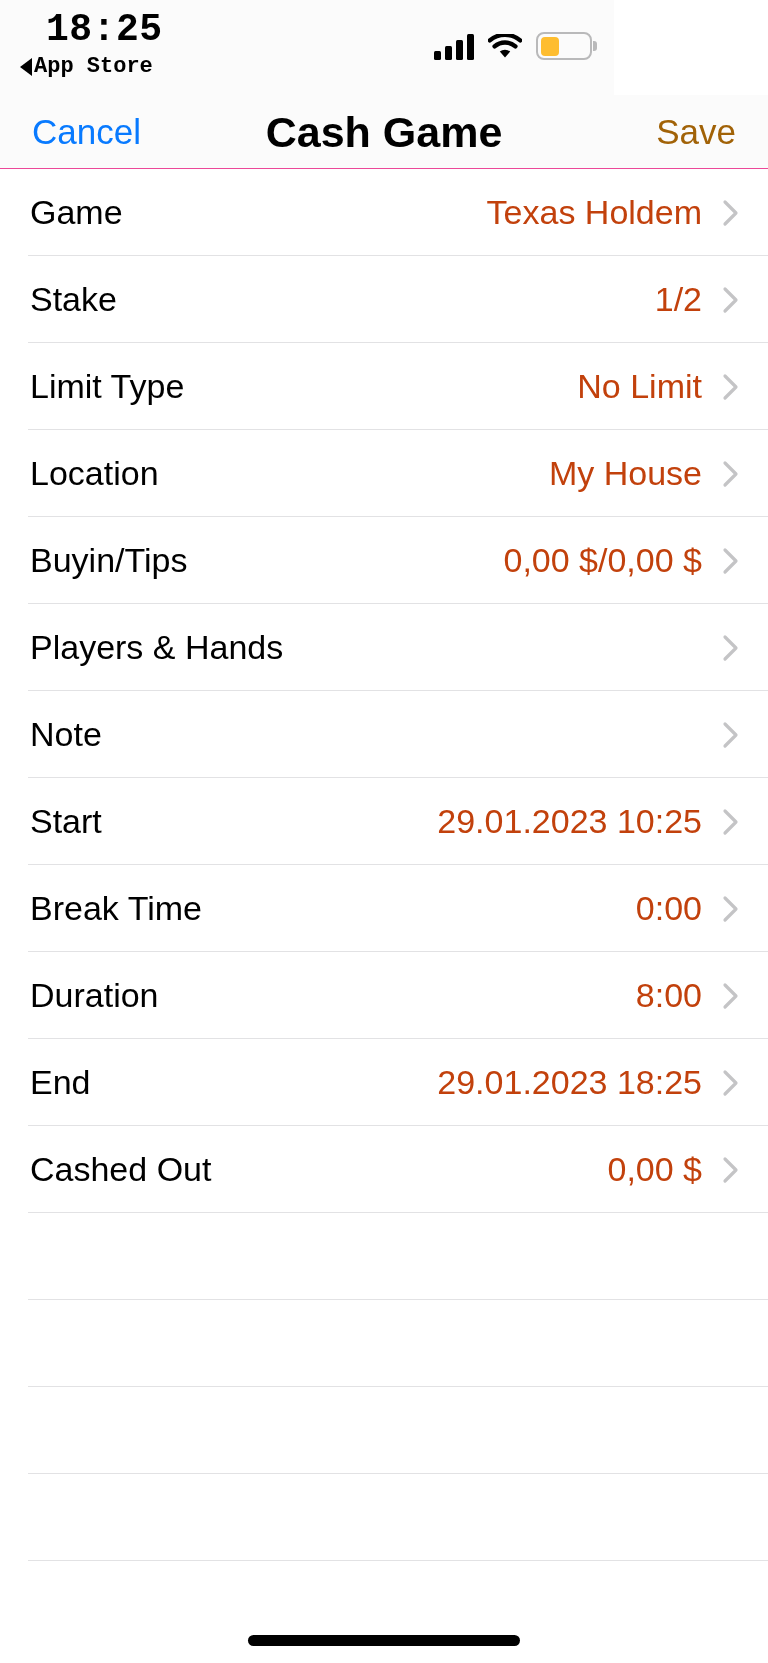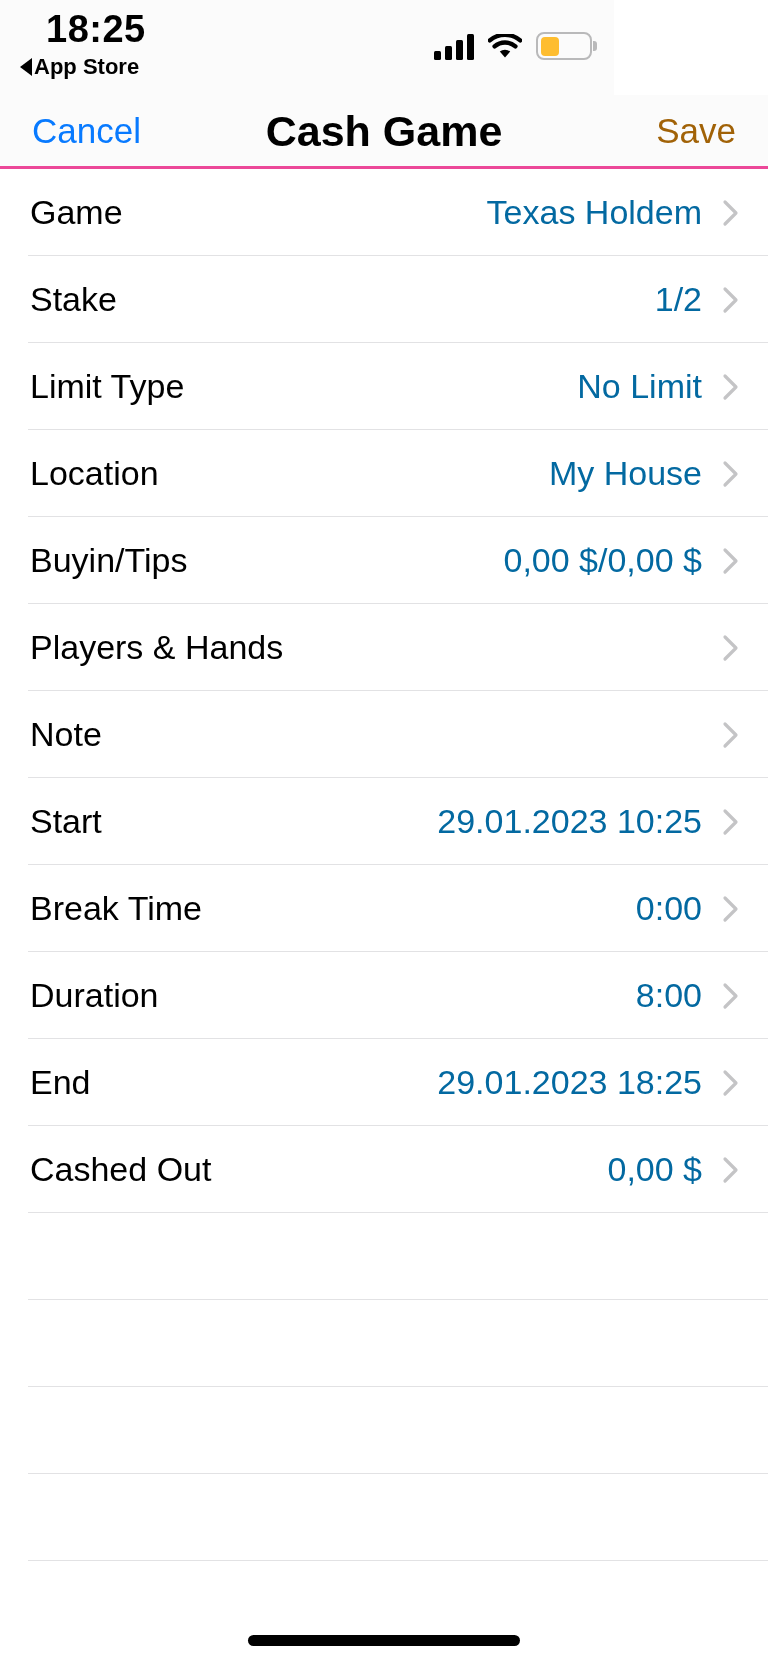--- a/index.html
+++ b/index.html
@@ -9,20 +9,21 @@
     font-family:"Liberation Sans", sans-serif;
     -webkit-font-smoothing:antialiased;
     overflow:hidden;
   }
   #screen { position:relative; width:768px; height:1663px; background:#ffffff; }
 
   
   .statusbar {
     position:absolute; top:0; left:0; width:614px; height:95px;
     background:#fbfbfb;
+    font-family:Liberation Mono, monospace;
   }
   .sb-time {
     position:absolute; left:46px; top:8px;
     font-size:38px; font-weight:bold; color:#000; letter-spacing:0.5px;
   }
   .sb-back {
     position:absolute; left:20px; top:54px;
     display:flex; align-items:center; gap:2px;
   }
   .sb-back-arrow {
@@ -56,21 +57,21 @@
   }
   .battery-cap {
     position:absolute; right:-7px; top:50%; transform:translateY(-50%);
     width:4px; height:10px; background:#b9b9ba; border-radius:0 3px 3px 0;
   }
 
   
   .navbar {
     position:absolute; top:95px; left:0; width:768px; height:74px;
     background:#fbfbfb;
-    border-bottom:3px solid #ec4899;
+    border-bottom:1px solid #ec4899;
   }
   .nav-cancel {
     position:absolute; left:32px; top:50%; transform:translateY(-50%);
     font-size:35px; color:#087aff; letter-spacing:0px;
   }
   .nav-title {
     position:absolute; left:0; right:0; top:50%; transform:translateY(-50%);
     text-align:center; font-size:43px; font-weight:bold; color:#000;
   }
   .nav-save {
@@ -87,21 +88,21 @@
   .row::after {
     content:""; position:absolute; left:28px; right:0; bottom:0;
     height:1px; background:#e2e2e4;
   }
   .row-label {
     position:absolute; left:30px;
     font-size:34px; color:#000;
   }
   .row-value {
     position:absolute; right:66px;
-    font-size:34px; color:#0369a1; white-space:nowrap;
+    font-size:34px; color:#c2410c; white-space:nowrap;
   }
   .chevron {
     position:absolute; right:28px; width:18px; height:30px;
   }
   .chevron svg { display:block; }
 
   .filler-row {
     position:relative; height:87px; width:768px; background:#fff;
   }
   .filler-row::after {

